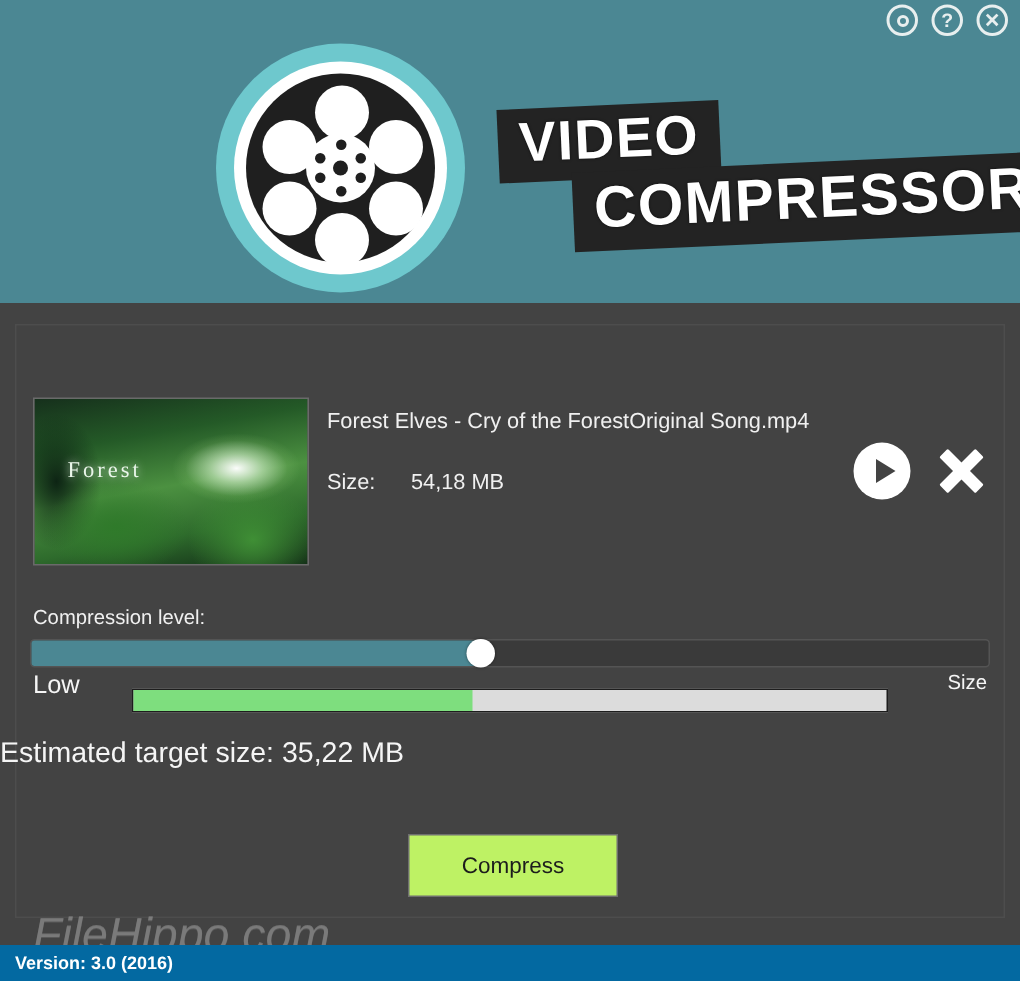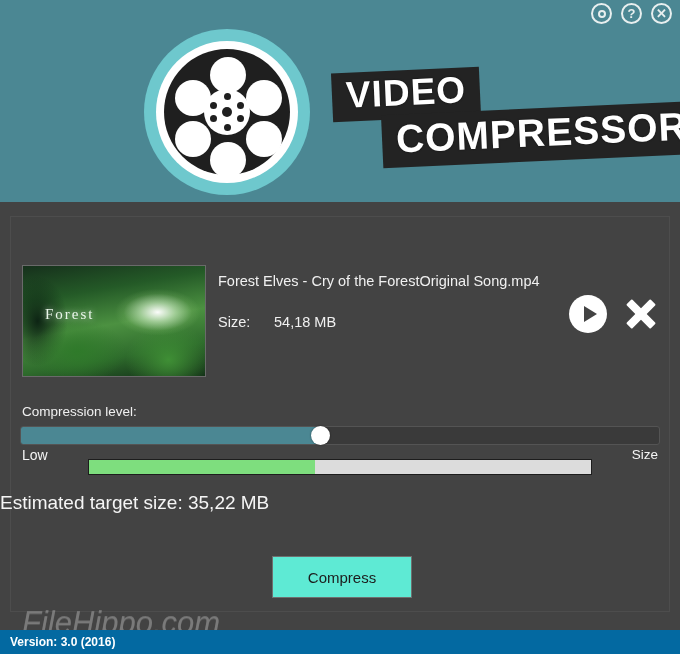--- a/index.html
+++ b/index.html
@@ -305,21 +305,21 @@
     border-radius: 50%;
     background: #ffffff;
     box-shadow: 0 0 2px rgba(0,0,0,0.5);
     cursor: pointer;
   }
   .range-low {
     position: absolute;
     left: 22px;
     top: 447px;
     color: #f5f5f5;
-    font-size: 14px;
+    font-size: 17px;
   }
   .range-high {
     position: absolute;
     right: 22px;
     top: 447px;
     color: #f5f5f5;
     font-size: 13.5px;
   }
 
   .progress {
@@ -345,21 +345,21 @@
     color: #f5f5f5;
     font-size: 19px;
   }
 
   .compress-btn {
     position: absolute;
     left: 272px;
     top: 556px;
     width: 140px;
     height: 42px;
-    background: #5eead4;
+    background: #bef264;
     border: 1px solid #6f6f6f;
     color: #1c1c1c;
     font-size: 15px;
     font-family: "Liberation Sans", sans-serif;
     cursor: pointer;
   }
 
   .watermark {
     position: absolute;
     left: 22px;

